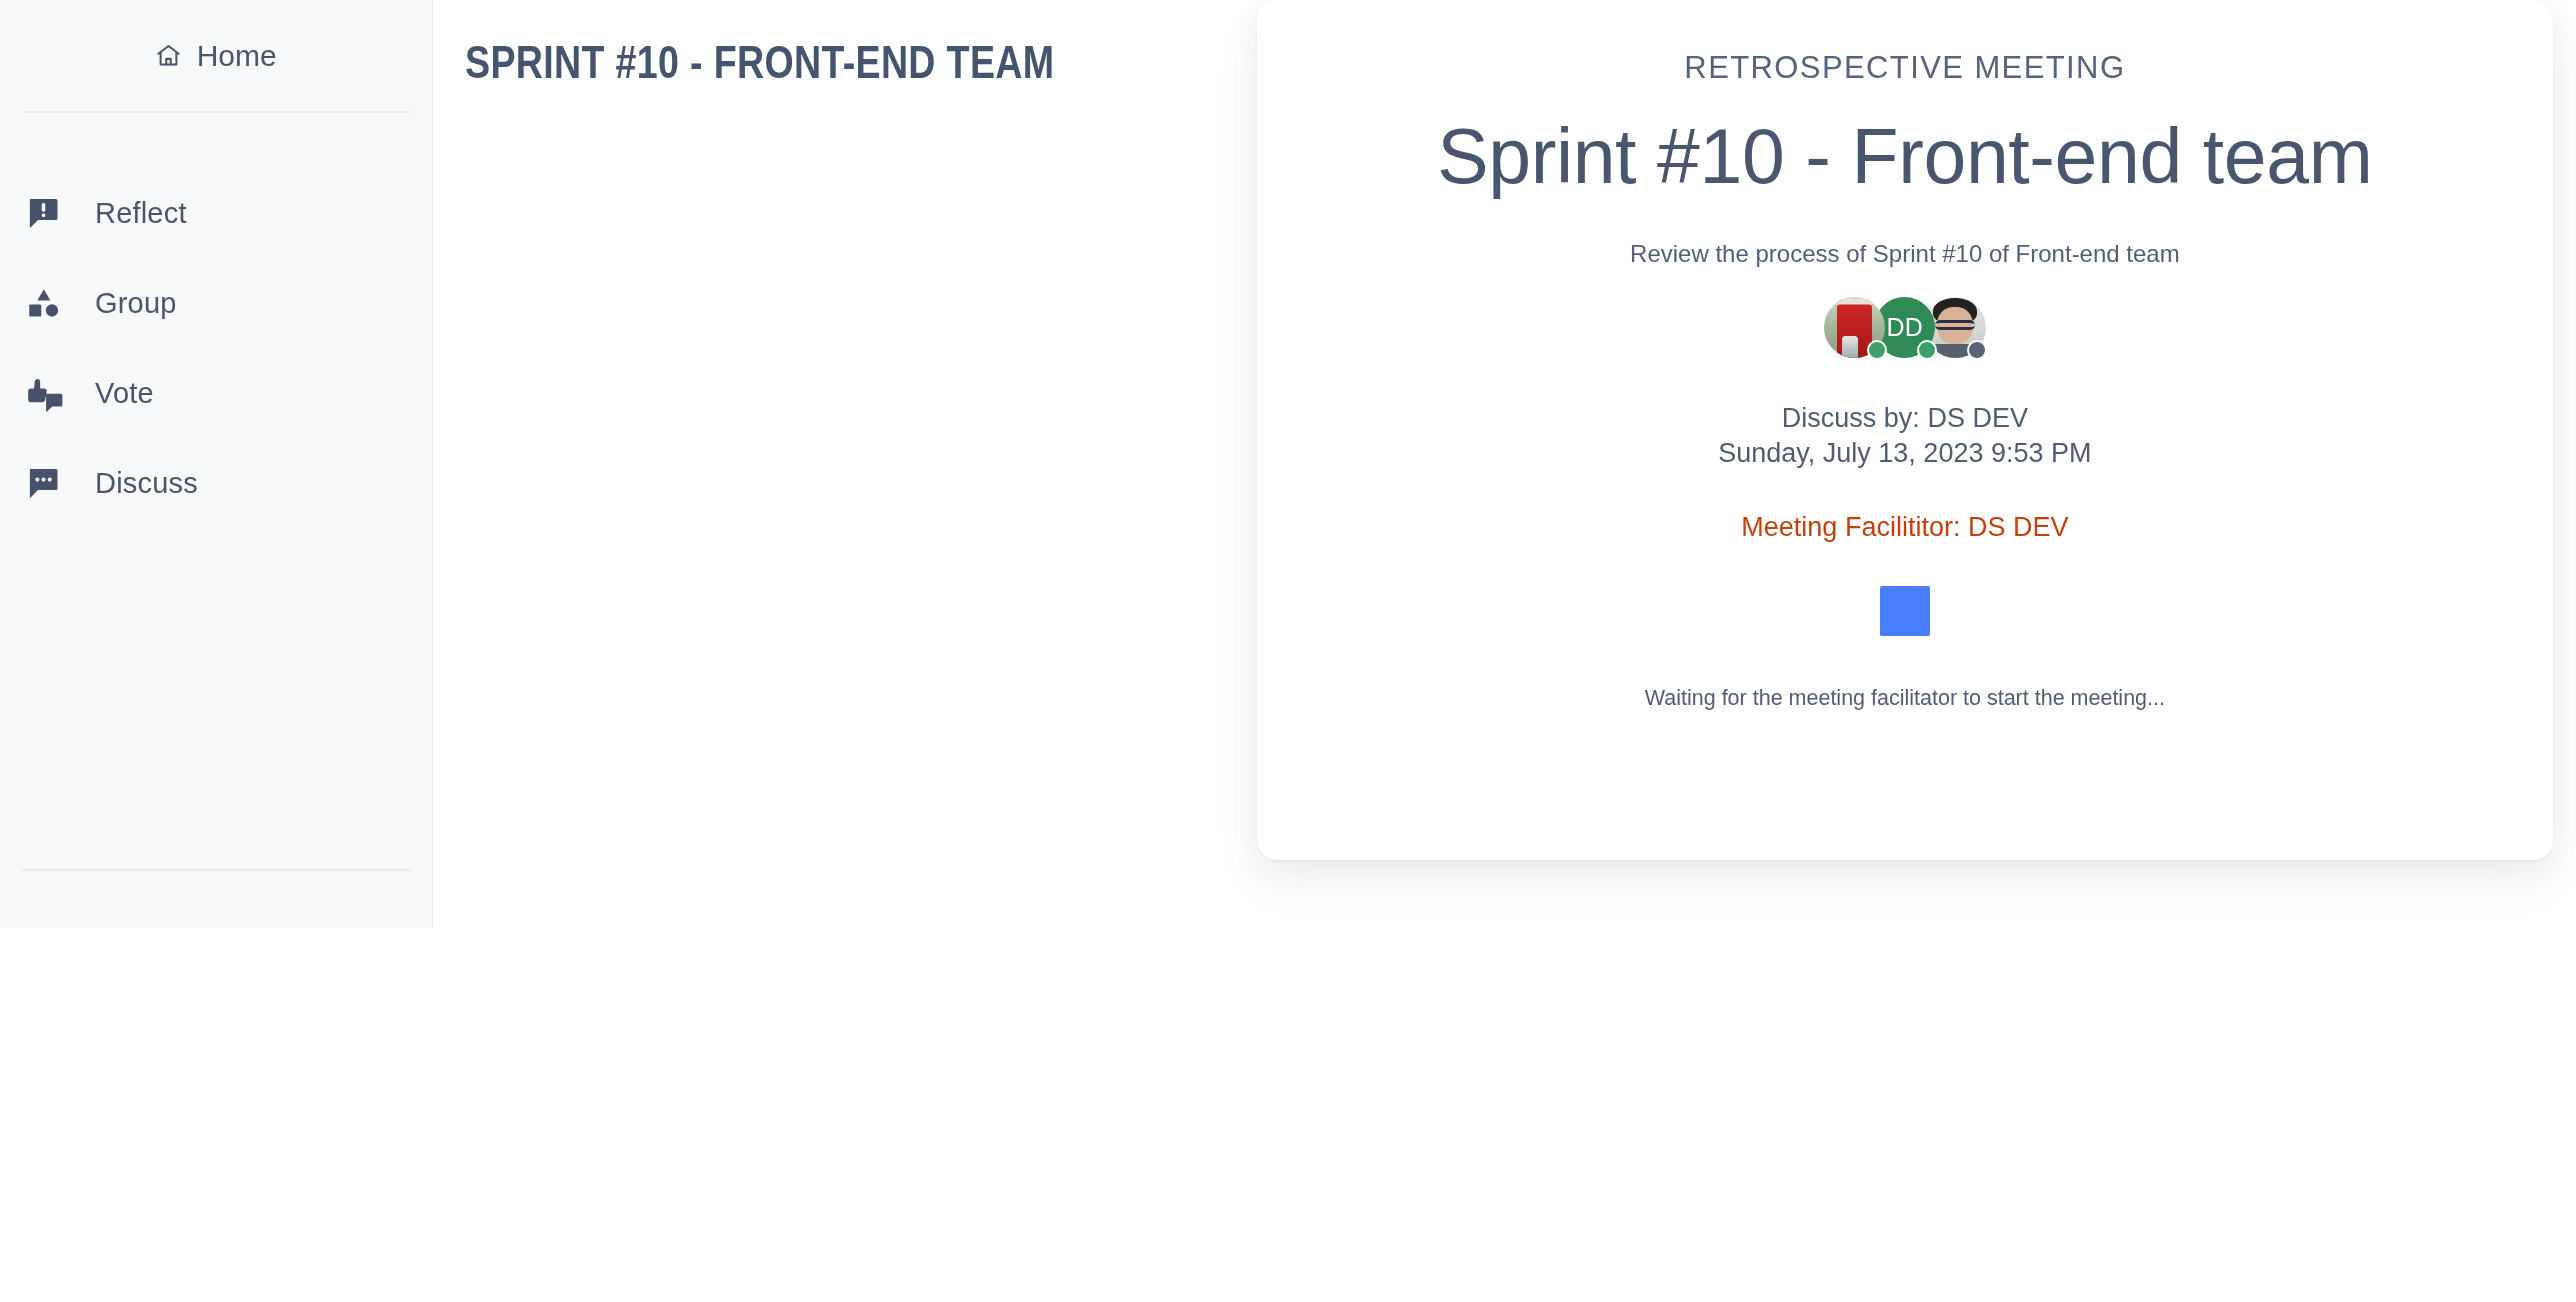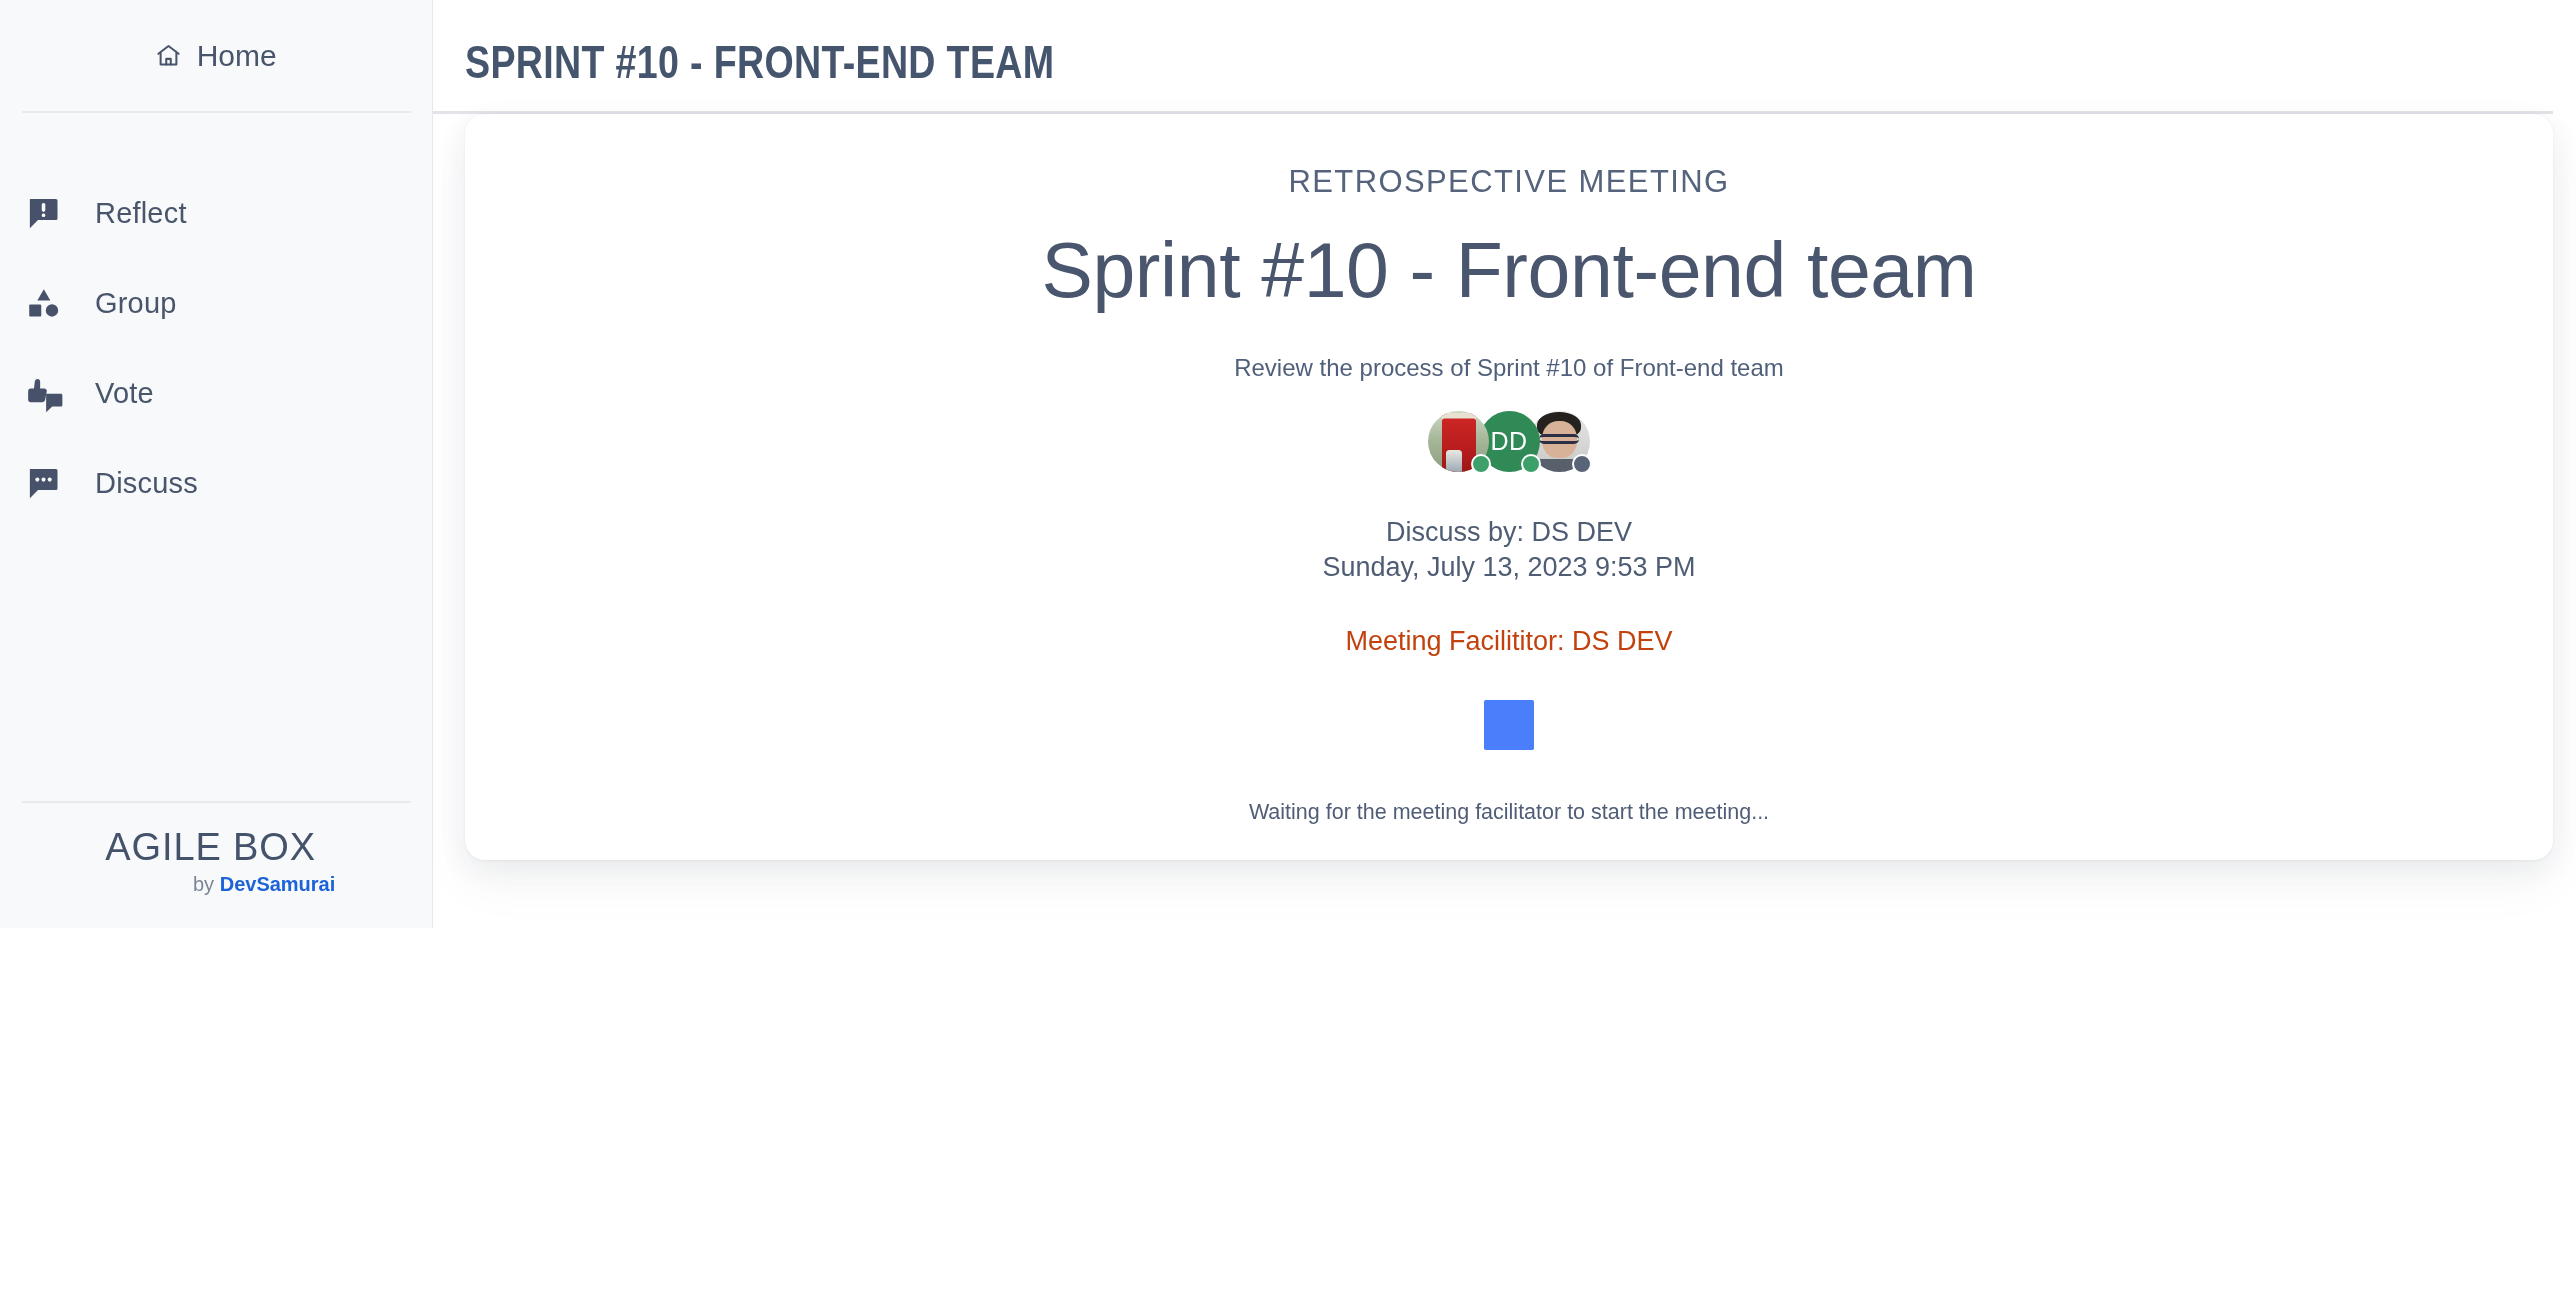--- a/index.html
+++ b/index.html
@@ -115,21 +115,21 @@
     color: #1d63d8;
     font-weight: 700;
   }
 
   
   .main {
     flex: 1 1 auto;
     height: 948px;
     background: #ffffff;
     display: flex;
-    flex-direction: column;
+    flex-direction: row;
     position: relative;
   }
 
   .page-header {
     padding: 34px 0 0 32px;
   }
   .page-title {
     font-family: "Liberation Sans Narrow", "Liberation Sans", sans-serif;
     font-size: 47px;
     font-weight: 700;
@@ -391,24 +391,20 @@
             <circle cx="15.2" cy="9.6" r="1.25" fill="#f8f9fb"></circle>
           </svg>
         </span>
         <span class="nav-label">Discuss</span>
       </div>
 
     </nav>
 
     <div class="sidebar-footer">
       <div class="footer-divider"></div>
-      <div class="brand">
-        <div class="brand-name">AGILE BOX</div>
-        <div class="brand-by"><span>by </span><span class="brand-link">DevSamurai</span></div>
-      </div>
     </div>
 
   </aside>
 
   <main class="main">
 
     <div class="page-header">
       <div class="page-title">SPRINT #10 - FRONT-END TEAM</div>
     </div>
     <div class="header-rule"></div>

